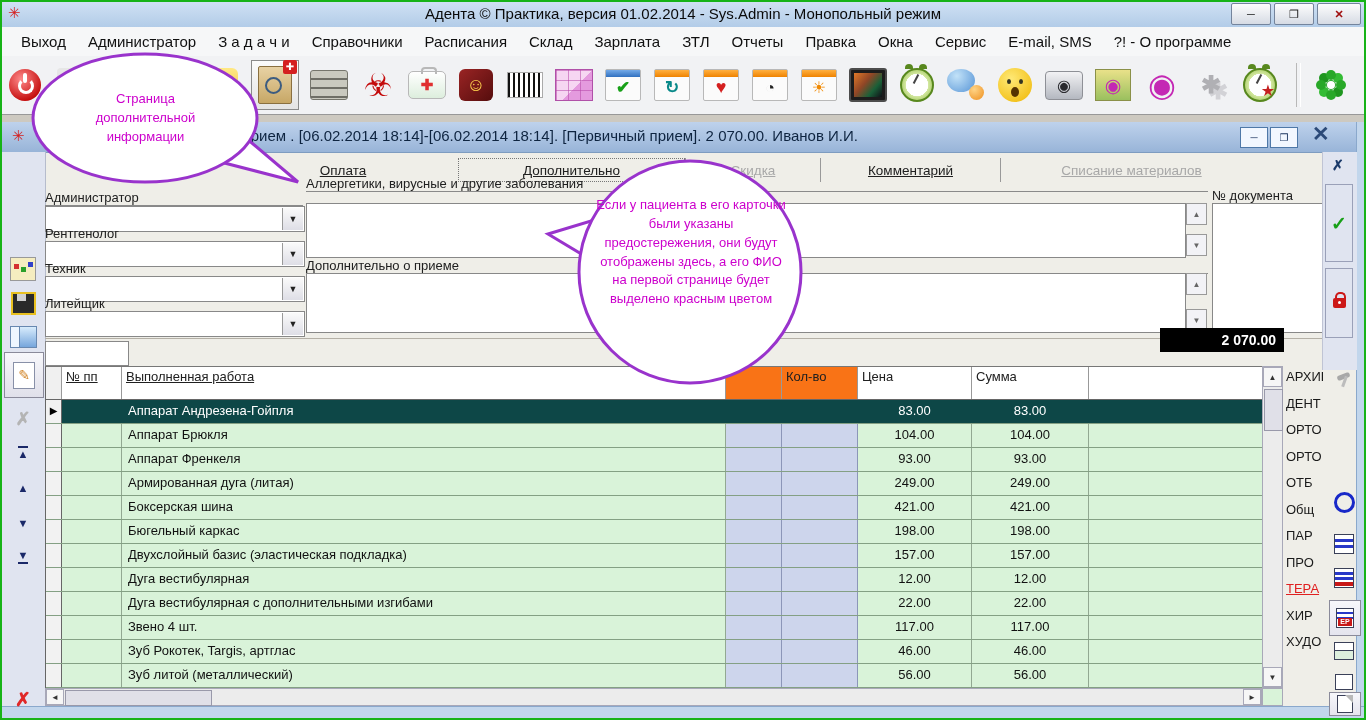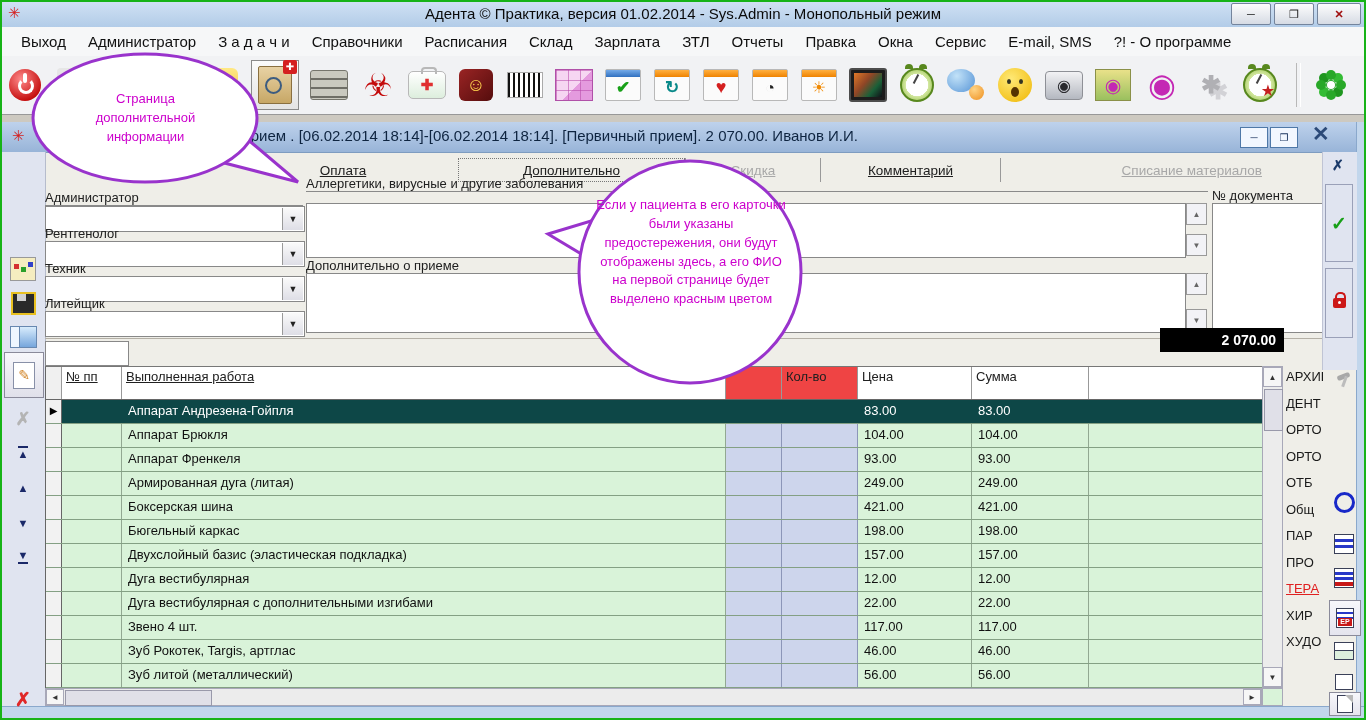--- a/index.html
+++ b/index.html
@@ -130,28 +130,28 @@
   .sepline{position:absolute;left:45px;top:338px;width:1285px;height:0;border-top:1px solid #b4b0a6}
   .hdrbox{position:absolute;left:45px;top:341px;width:84px;height:25px;background:#fff;border:1px solid #888;box-sizing:border-box}
   .totalbox{position:absolute;left:1160px;top:328px;width:124px;height:24px;background:#000;color:#fff;font-size:14px;font-weight:bold;
        display:flex;align-items:center;justify-content:flex-end;padding-right:8px;box-sizing:border-box}
   
   .tgrid{display:grid;grid-template-columns:16px 60px 604px 56px 76px 114px 117px 174px}
   .thead{position:absolute;left:45px;top:366px;width:1217px;height:34px;background:#fff;border-top:1px solid #777;
        border-bottom:1px solid #666;border-left:1px solid #666;box-sizing:border-box}
   .thead .cell{border-right:1px solid #999;padding:2px 4px;font-size:13px;color:#202020;overflow:hidden;white-space:nowrap}
   .thead .c0{background:#f0f0f0;padding:0}
-  .thead .c3,.thead .c4{background:#ef4444}
+  .thead .c3,.thead .c4{background:#f97316}
   .hlnk{text-decoration:underline}
   .tbody{position:absolute;left:45px;top:400px;width:1217px;border-left:1px solid #666;box-sizing:border-box}
   .trow{height:24px;box-sizing:border-box;background:#d9f3d9;border-bottom:1px solid #84a084}
   .trow .cell{border-right:1px solid #92a892;font-size:13px;line-height:22px;padding:0 6px;overflow:hidden;white-space:nowrap;color:#111}
   .trow .c0{background:#f2f2f2;border-right:1px solid #666;padding:0;text-align:center;font-size:10px;color:#000}
   .trow .c3,.trow .c4{background:#cdd5ec;border-right:1px solid #8c96b8}
-  .trow .c5,.trow .c6{text-align:left}
+  .trow .c5,.trow .c6{text-align:center}
   .trow.selected .cell{background:#0d4747;color:#fff;border-right-color:#0d4747}
   .trow.selected .c0{background:#f2f2f2;color:#000;border-right-color:#666}
   
   .vsb{position:absolute;left:1262px;top:366px;width:21px;height:322px;background:#ececec;border:1px solid #a8a8b8;box-sizing:border-box}
   .sbtn{position:absolute;background:#f6f6f6;border:1px solid #a8a8b8;box-sizing:border-box;display:flex;align-items:center;justify-content:center;font-size:8px;color:#333}
   .hsb{position:absolute;left:45px;top:688px;width:1217px;height:18px;background:#ececec;border:1px solid #a8a8b8;box-sizing:border-box}
   .thumb{position:absolute;background:#e0e0e8;border:1px solid #99a}
   .corner{position:absolute;left:1262px;top:688px;width:21px;height:18px;background:#d9f3d9;border:1px solid #a8a8b8;box-sizing:border-box}
   
   .cats{position:absolute;left:1286px;top:369px;width:37px;height:300px}
@@ -351,21 +351,21 @@
     </div>
     <div class="tab active" style="width: 227px;">
       <span class="tlabel">Дополнительно</span>
     </div>
     <div class="tab disabled" style="width: 135px;">
       <span class="tlabel">Скидка</span>
     </div>
     <div class="tab normal" style="width: 180px;">
       <span class="tlabel">Комментарий</span>
     </div>
-    <div class="tab disabled" style="width: 262px; justify-content: flex-end;">
+    <div class="tab disabled" style="width: 262px;">
       <span class="tlabel">Списание материалов</span>
     </div>
   </div>
 
 <div class="flabel" style="left:45px;top:190px;width:258px">Администратор</div>
 <div class="combo" style="left:45px;top:206px;width:258px">
     <span class="arrowbtn">▼</span>
   </div>
 <div class="flabel" style="left:45px;top:226px;width:258px">Рентгенолог</div>
 <div class="combo" style="left:45px;top:241px;width:258px">

